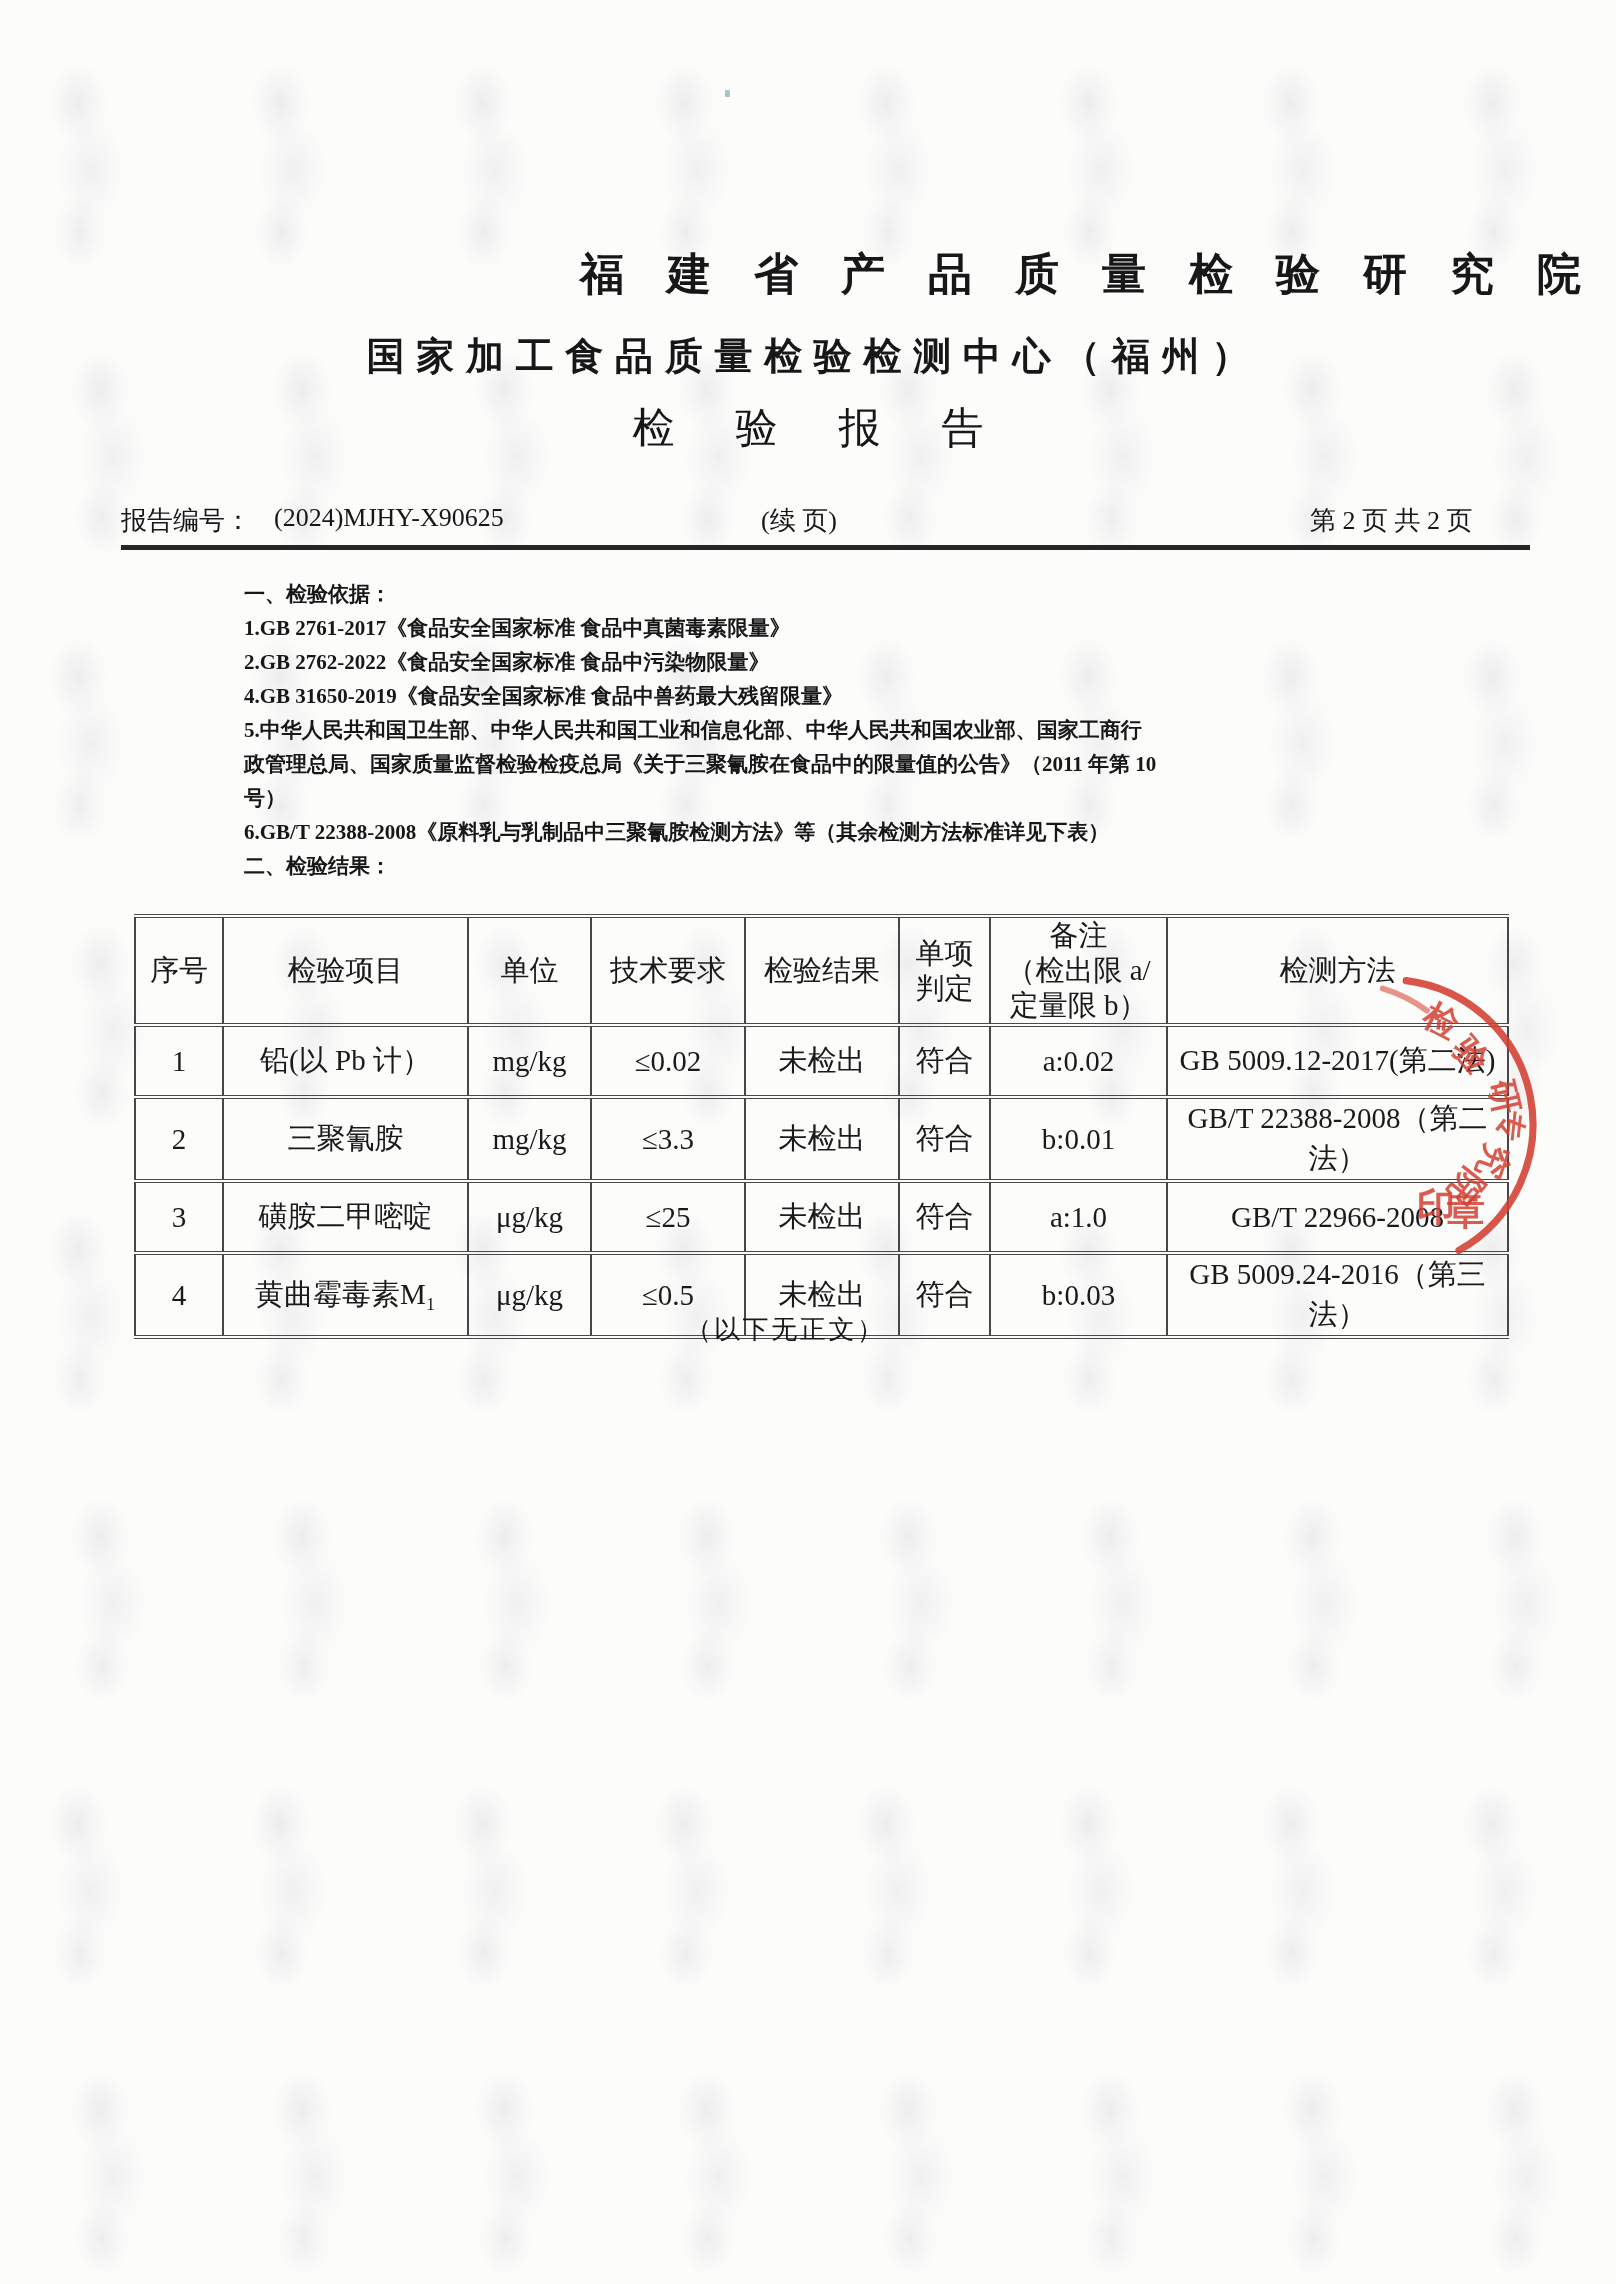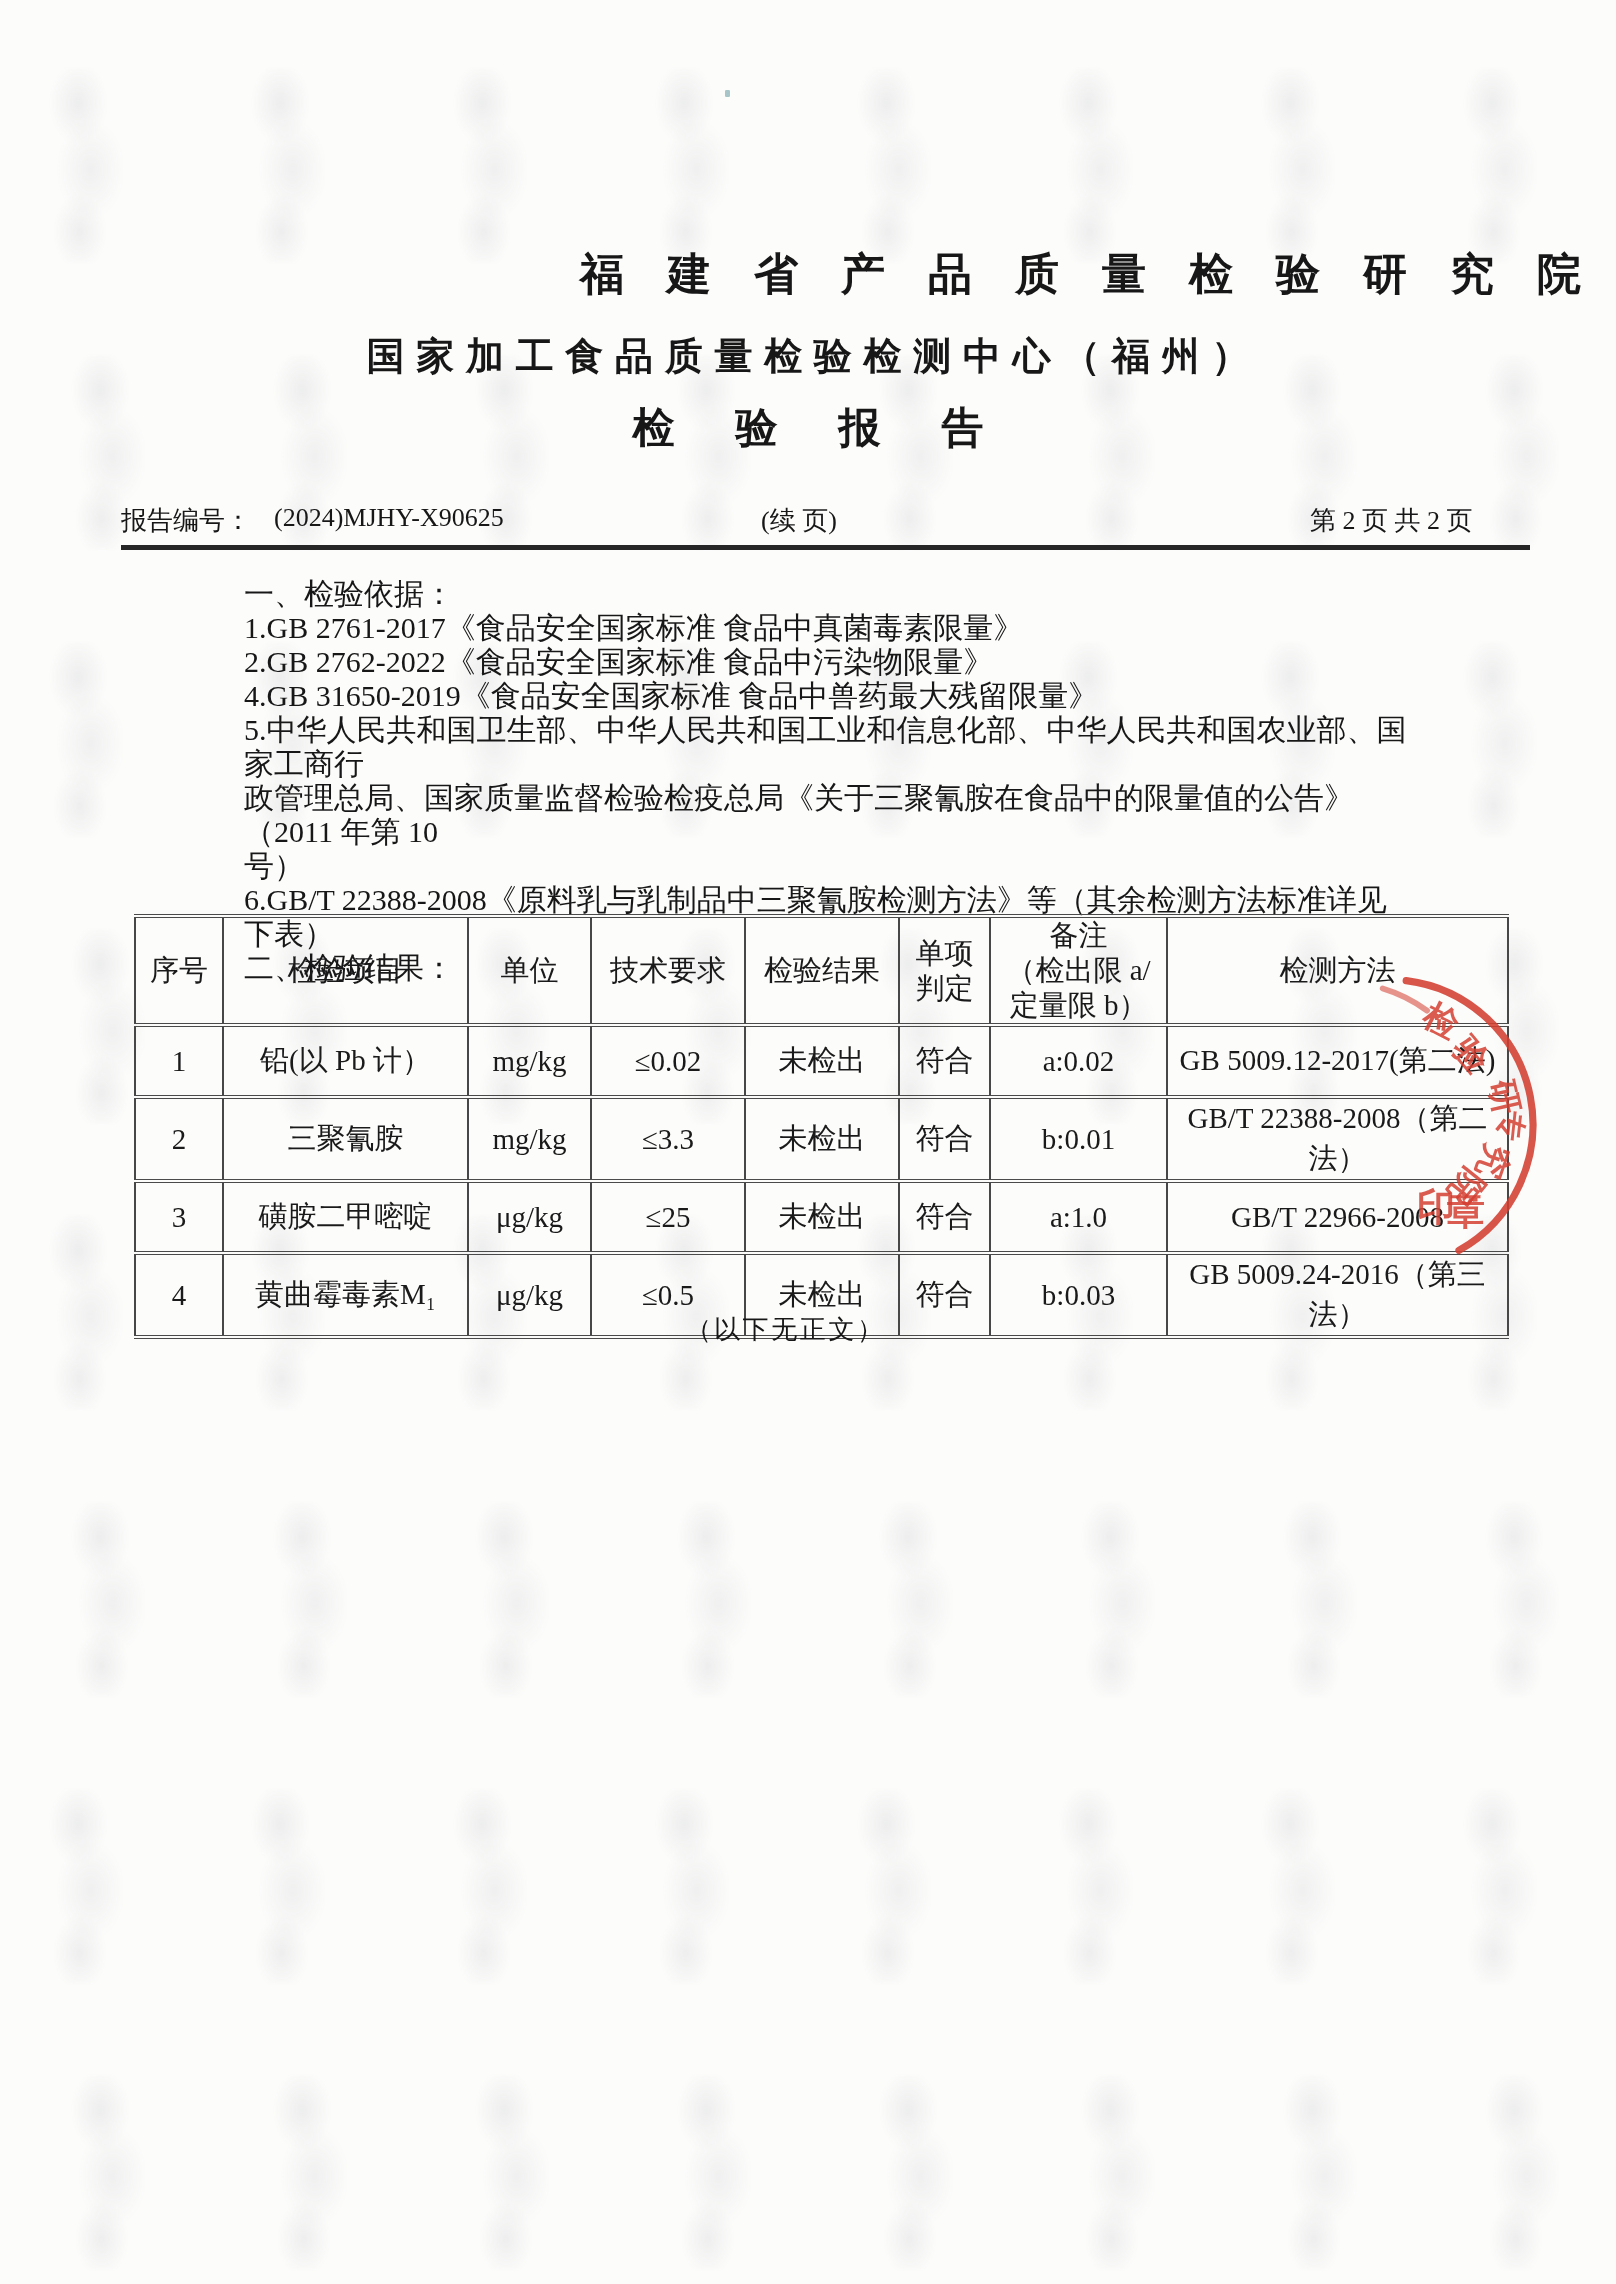--- a/index.html
+++ b/index.html
@@ -23,29 +23,29 @@
     background:rgba(96,150,158,.55);border-radius:1.3px;}
   
   #content{position:absolute;inset:0;z-index:1;}
   .t1{position:absolute;top:249px;left:0;width:1616px;text-align:right;
     font-size:44px;line-height:52px;font-weight:bold;letter-spacing:43px;padding-left:43px;
     box-sizing:border-box;margin-left:8px;}
   .t2{position:absolute;top:331px;left:0;width:1616px;text-align:center;
     font-size:38px;line-height:50px;font-weight:bold;letter-spacing:11.7px;padding-left:11.7px;
     box-sizing:border-box;}
   .t3{position:absolute;top:398px;left:0;width:1616px;text-align:center;
-    font-size:42px;line-height:60px;font-weight:bold;letter-spacing:61px;padding-left:61px;
+    font-size:42px;line-height:60px;font-weight:normal;letter-spacing:61px;padding-left:61px;
     box-sizing:border-box;}
   .meta{position:absolute;top:503px;left:0;width:1616px;height:36px;font-size:26px;}
   .meta .lbl{position:absolute;left:121px;top:0;}
   .meta .no{position:absolute;left:274px;top:0;font-family:"Liberation Serif","DejaVu Serif",serif;}
   .meta .cont{position:absolute;left:761px;top:0;}
   .meta .pg{position:absolute;left:1310px;top:0;}
   .rule{position:absolute;left:121px;top:545px;width:1409px;height:5.2px;background:#262626;}
-  .bodytext{position:absolute;left:244px;top:577px;width:1166px;font-size:30px;line-height:34px;}
+  .bodytext{position:absolute;left:244px;top:577px;width:1166px;font-size:21px;line-height:34px;font-weight:bold;}
   .bodytext .line{white-space:pre-line;}
   
   table.results{
     position:absolute;left:134px;top:914px;width:1373px;
     border-collapse:collapse;table-layout:fixed;
     font-size:29px;color:#1a1a1a;
   }
   table.results td,table.results th{
     border-left:2px solid #474747;border-right:2px solid #474747;
     border-top:4.6px double #4a4a4a;border-bottom:4.6px double #4a4a4a;

